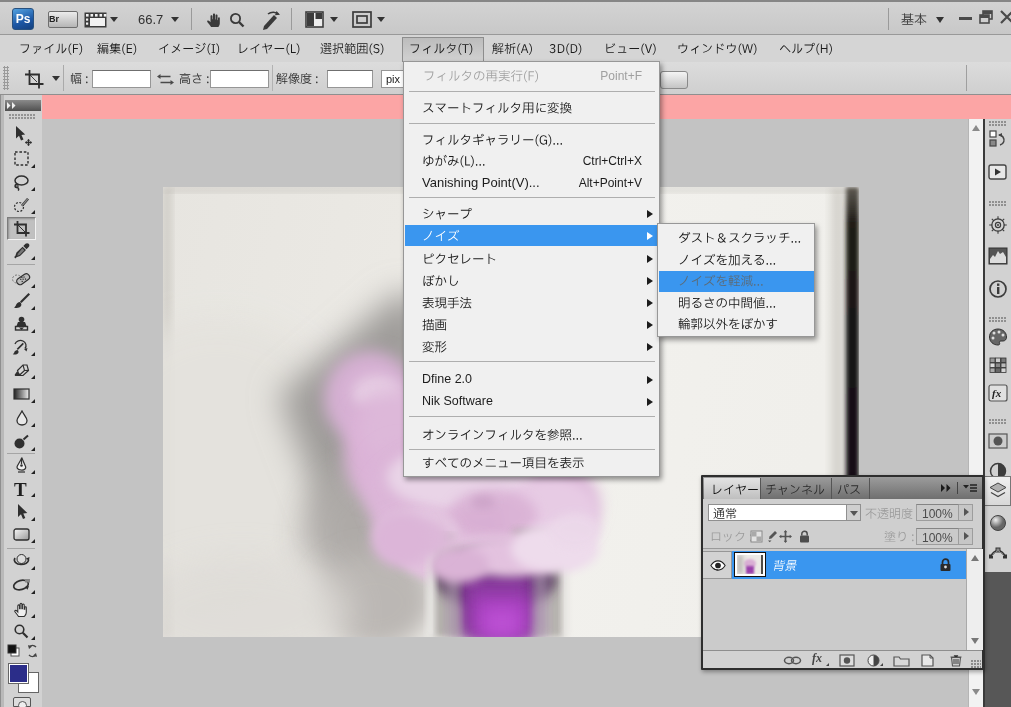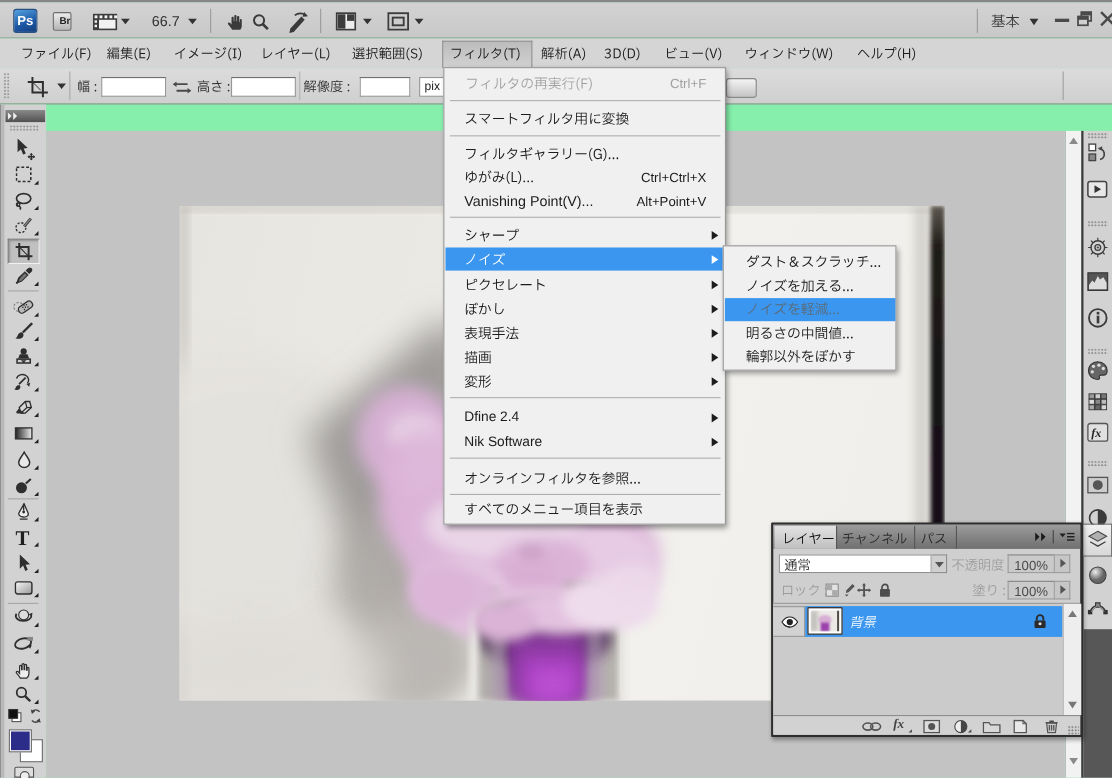--- a/index.html
+++ b/index.html
@@ -1,24 +1,24 @@
 <!DOCTYPE html>
 <html><head><meta charset="utf-8">
 <style>
 *{margin:0;padding:0;box-sizing:border-box}
 html,body{width:1011px;height:707px;overflow:hidden;font-family:"Liberation Sans",sans-serif;background:#c1c1c1}
 .abs{position:absolute}
 .txt{position:absolute;white-space:nowrap}
 </style></head>
 <body>
-<div class="abs" style="left:0;top:0;width:1011px;height:707px;background:#86efac">
+<div class="abs" style="left:0;top:0;width:1011px;height:707px;background:#fca5a5">
 
 <div class="abs" style="left:0;top:0;width:1011px;height:35px;background:linear-gradient(#d3d3d3,#c8c8c8);border-top:2px solid #868686;border-bottom:1px solid #999">
 <div class="abs" style="left:12px;top:6px;width:22px;height:22px;border-radius:3px;background:linear-gradient(160deg,#53a2e0,#1c57a5 60%,#15407e);border:1px solid #28517f;color:#fff;font-size:12px;font-weight:bold;text-align:center;line-height:20px">Ps</div>
-<div class="abs" style="left:48px;top:9px;width:17px;height:17px;border-radius:2px;background:linear-gradient(#ececec,#b5b5b5);border:1px solid #6e6e6e;color:#222;font-size:9px;font-weight:bold;text-align:right;line-height:15px">Br</div>
+<div class="abs" style="left:48px;top:9px;width:30px;height:17px;border-radius:2px;background:linear-gradient(#ececec,#b5b5b5);border:1px solid #6e6e6e;color:#222;font-size:9px;font-weight:bold;text-align:left;line-height:15px">Br</div>
 <svg class="abs" style="left:84px;top:10px" width="23" height="16" viewBox="0 0 23 16">
 <rect x="0.5" y="0.5" width="22" height="15" fill="#3c3c3c"></rect>
 <rect x="6" y="6" width="15" height="8" fill="#f2f2f2"></rect>
 <g fill="#f2f2f2">
           <rect x="2" y="2" width="2.6" height="2.6"></rect>
           <rect x="6.5" y="2" width="2.6" height="2.6"></rect>
           <rect x="11" y="2" width="2.6" height="2.6"></rect>
           <rect x="15.5" y="2" width="2.6" height="2.6"></rect>
           <rect x="19.8" y="2" width="2.6" height="2.6"></rect>
           <rect x="2" y="6.5" width="2.2" height="2.2"></rect>
@@ -623,21 +623,21 @@
 <svg class="abs" style="left:246px;top:177px" width="14" height="13" viewBox="0 0 14 13">
         <path fill="#ccc" stroke="#555" stroke-width="1.1" d="M2.5 3.5h9L10.5 12h-7z"></path>
         <path stroke="#555" stroke-width="1.2" d="M1.5 3h11M5.5 3V1.5h3V3M5 5v5M7 5v5M9 5v5"></path>
       </svg>
 <div class="abs" style="left:268px;top:183px;width:10px;height:8px;background-image:radial-gradient(circle at 1px 1px,#8a8a8a .8px,transparent 1px);background-size:3px 3px"></div>
 </div>
 <div class="abs" style="left:403px;top:61px;width:257px;height:416px;background:#f0f0f0;border:1px solid #979797;box-shadow:2px 3px 5px rgba(0,0,0,.4)">
 <svg style="position:absolute;left:19px;top:6.0px;width:116.1px;height:17.5px;overflow:visible;" viewBox="0 0 116.1 17.5">
         <path transform="translate(0 12.5) scale(0.0125 -0.0125)" d="M132 715H834Q830 515 776 372Q722 230 608 135Q495 40 313 -10L280 61Q442 106 542 183Q643 260 692 372Q742 485 753 643H132ZM1800 571Q1699 467 1566 381V-55H1494V337Q1354 255 1183 191L1153 259Q1322 317 1480 412Q1638 508 1751 625ZM2932 393Q2885 245 2799 140Q2713 36 2600 -11H2535V772H2605V69Q2784 165 2871 427ZM2287 767H2357V466Q2357 285 2302 172Q2247 59 2132 -25L2085 32Q2190 106 2238 205Q2287 304 2287 464ZM3857 663Q3841 403 3686 226Q3532 48 3269 -27L3237 39Q3463 103 3599 235Q3486 331 3362 411L3406 463Q3531 381 3647 288Q3753 418 3780 596H3384Q3338 528 3284 472Q3230 415 3157 360L3111 415Q3318 566 3418 802L3486 783Q3462 724 3425 663ZM4911 378Q4911 214 4816 118Q4720 22 4538 -1L4518 68Q4682 88 4760 163Q4839 238 4839 374Q4839 500 4762 578Q4684 655 4550 666Q4516 361 4451 216Q4386 70 4283 70Q4232 70 4188 99Q4143 128 4116 184Q4089 241 4089 319Q4089 440 4144 534Q4199 629 4296 682Q4393 734 4515 734Q4629 734 4720 689Q4810 644 4860 563Q4911 482 4911 378ZM4479 667Q4387 661 4314 616Q4241 570 4200 493Q4159 416 4159 320Q4159 265 4176 224Q4192 184 4220 163Q4247 142 4280 142Q4345 142 4398 272Q4450 401 4479 667ZM5958 242V184H5863V24Q5863 -17 5844 -35Q5826 -53 5785 -53H5621L5605 4H5802V184H5198V-69H5137V184H5042V242H5137V621H5460V739H5047V798H5953V739H5523V621H5863V242ZM5460 434V564H5198V434ZM5802 434V564H5523V434ZM5460 378H5198V242H5460ZM5523 378V242H5802V378ZM6865 691H6135V574H6075V747H6461V835H6523V747H6925V574H6865ZM6539 191Q6570 125 6668 77Q6767 29 6948 -16L6926 -78Q6777 -37 6690 0Q6602 36 6555 81Q6508 126 6495 190H6489Q6477 125 6434 80Q6391 36 6307 0Q6223 -37 6076 -77L6052 -16Q6231 28 6325 76Q6419 124 6447 191H6061V250H6461V262V356H6154V414H6461V516H6160V574H6461V648H6523V574H6840V516H6523V414H6846V356H6523V262V250H6939V191ZM7376 807Q7252 635 7072 531L7039 586Q7219 687 7323 841ZM7433 785H7929V725H7433ZM7394 573Q7326 482 7274 428V-75H7211V369Q7154 315 7060 260L7029 317Q7121 369 7202 446Q7284 522 7342 605ZM7953 513V453H7776V15Q7776 -23 7760 -40Q7743 -56 7706 -56H7519L7506 6H7710V453H7403V513ZM8277 799H8353Q8298 751 8254 680Q8211 608 8186 528Q8162 447 8162 373V282Q8162 208 8186 128Q8211 47 8254 -24Q8298 -96 8353 -144H8277Q8224 -99 8181 -27Q8138 45 8112 136Q8087 228 8087 327Q8087 426 8112 518Q8138 610 8181 682Q8224 754 8277 799ZM8535 335V0H8451V733H8884V659H8535V409H8855V335ZM9013 -144H8937Q8992 -96 9036 -24Q9079 47 9104 128Q9128 208 9128 282V373Q9128 447 9104 528Q9079 608 9036 680Q8992 751 8937 799H9013Q9066 754 9109 682Q9152 610 9178 518Q9203 426 9203 327Q9203 228 9178 136Q9152 45 9109 -27Q9066 -99 9013 -144Z" fill="#a0a0a0"></path>
       </svg>
-<div class="txt" style="right:17px;top:6.5px;font-size:12px;color:#a0a0a0">Ctrl+F</div>
+<div class="txt" style="right:17px;top:6.5px;font-size:12px;color:#a0a0a0">Point+F</div>
 <div class="abs" style="left:5px;top:29px;width:246px;height:1px;background:#aeaeae"></div>
 <svg style="position:absolute;left:18px;top:38.0px;width:150.0px;height:17.5px;overflow:visible;" viewBox="0 0 150.0 17.5">
         <path transform="translate(0 12.5) scale(0.0125 -0.0125)" d="M858 4Q709 153 554 262Q475 181 372 115Q269 49 148 1L112 67Q348 157 498 310Q649 462 691 652H186V720H771Q771 683 757 623Q722 458 601 314Q757 202 903 59ZM1104 699H1886V634Q1829 523 1732 422Q1635 322 1515 240Q1605 147 1683 57L1632 7Q1450 222 1253 394L1302 444Q1392 364 1464 292Q1574 364 1662 452Q1751 541 1803 631H1104ZM2900 342H2100V418H2900ZM3834 238Q3605 359 3392 432V-30H3320V785H3392V508Q3635 423 3866 302ZM4132 715H4834Q4830 515 4776 372Q4722 230 4608 135Q4495 40 4313 -10L4280 61Q4442 106 4542 183Q4643 260 4692 372Q4742 485 4753 643H4132ZM5800 571Q5699 467 5566 381V-55H5494V337Q5354 255 5183 191L5153 259Q5322 317 5480 412Q5638 508 5751 625ZM6932 393Q6885 245 6799 140Q6713 36 6600 -11H6535V772H6605V69Q6784 165 6871 427ZM6287 767H6357V466Q6357 285 6302 172Q6247 59 6132 -25L6085 32Q6190 106 6238 205Q6287 304 6287 464ZM7857 663Q7841 403 7686 226Q7532 48 7269 -27L7237 39Q7463 103 7599 235Q7486 331 7362 411L7406 463Q7531 381 7647 288Q7753 418 7780 596H7384Q7338 528 7284 472Q7230 415 7157 360L7111 415Q7318 566 7418 802L7486 783Q7462 724 7425 663ZM8135 803H8904V4Q8904 -28 8888 -44Q8872 -59 8838 -59H8686L8671 2H8840V241H8543V-53H8479V241H8190Q8180 137 8158 66Q8136 -5 8095 -70L8042 -24Q8081 36 8100 102Q8120 167 8128 260Q8135 353 8135 509ZM8479 547V745H8199V547ZM8543 547H8840V745H8543ZM8479 297V491H8199Q8199 390 8194 297ZM8543 491V297H8840V491ZM9194 -16Q9161 155 9161 295Q9161 521 9214 774L9282 764Q9255 645 9242 524Q9229 403 9229 294Q9229 185 9237 116H9243Q9248 163 9260 211Q9273 259 9302 321L9358 294Q9314 204 9294 147Q9273 90 9266 40Q9264 22 9264 16Q9264 8 9266 -10ZM9442 639Q9539 654 9657 662Q9775 671 9884 671V602Q9775 601 9660 592Q9546 584 9449 569ZM9492 376 9560 358Q9516 266 9516 212Q9516 157 9557 130Q9598 103 9684 103Q9791 103 9897 122L9904 54Q9856 46 9796 40Q9737 35 9684 35Q9566 35 9506 76Q9446 118 9446 205Q9446 280 9492 376ZM10178 364Q10253 412 10293 458Q10333 503 10348 557Q10364 611 10365 691H10055V747H10460V838H10523V747H10946V691H10649V441Q10649 411 10634 398Q10620 384 10588 384H10459L10445 438H10586V691H10428Q10426 601 10406 537Q10387 473 10342 420Q10297 367 10217 316ZM10255 613Q10201 505 10085 428L10045 472Q10103 509 10142 551Q10180 593 10207 644ZM10760 643Q10876 548 10947 451L10901 414Q10826 513 10717 605ZM10936 -72Q10681 -29 10520 41Q10332 -42 10070 -71L10053 -13Q10285 11 10450 76Q10362 123 10289 193Q10205 136 10108 95L10078 146Q10190 192 10270 252Q10349 312 10405 387L10460 363Q10442 335 10415 305H10805V259Q10733 155 10592 77Q10736 21 10952 -12ZM10521 107Q10643 165 10725 254H10366L10337 229Q10415 157 10521 107ZM11337 353Q11293 332 11223 304V6Q11223 -28 11208 -43Q11193 -58 11158 -58H11073L11057 3H11164V282Q11109 263 11046 245L11036 303Q11106 322 11164 342V594H11047V650H11164V834H11223V650H11326V602Q11393 649 11444 711Q11496 773 11524 840L11582 828Q11567 795 11554 770H11817V728Q11779 666 11723 610H11908V278H11851V361H11757Q11716 361 11699 379Q11682 397 11682 438V558H11600Q11598 465 11572 410Q11545 356 11477 307L11444 355Q11484 382 11505 408Q11526 435 11535 470Q11544 504 11545 558H11435V278H11378V567L11357 551L11320 594H11223V364Q11272 382 11328 408ZM11520 717Q11479 657 11427 610H11648Q11708 664 11743 717ZM11851 411V558H11737V452Q11737 428 11744 420Q11751 411 11775 411ZM11673 178Q11691 116 11758 74Q11825 32 11962 -19L11937 -78Q11840 -39 11780 -7Q11719 25 11681 66Q11643 108 11640 161H11633Q11624 76 11532 22Q11439 -33 11286 -78L11266 -17Q11414 23 11495 68Q11576 113 11598 178H11322V233H11606V325H11666V233H11955V178Z" fill="#1c1c1c"></path>
       </svg>
 <div class="abs" style="left:5px;top:61px;width:246px;height:1px;background:#aeaeae"></div>
 <svg style="position:absolute;left:18px;top:69.5px;width:141.0px;height:17.5px;overflow:visible;" viewBox="0 0 141.0 17.5">
         <path transform="translate(0 12.5) scale(0.0125 -0.0125)" d="M132 715H834Q830 515 776 372Q722 230 608 135Q495 40 313 -10L280 61Q442 106 542 183Q643 260 692 372Q742 485 753 643H132ZM1800 571Q1699 467 1566 381V-55H1494V337Q1354 255 1183 191L1153 259Q1322 317 1480 412Q1638 508 1751 625ZM2932 393Q2885 245 2799 140Q2713 36 2600 -11H2535V772H2605V69Q2784 165 2871 427ZM2287 767H2357V466Q2357 285 2302 172Q2247 59 2132 -25L2085 32Q2190 106 2238 205Q2287 304 2287 464ZM3857 663Q3841 403 3686 226Q3532 48 3269 -27L3237 39Q3463 103 3599 235Q3486 331 3362 411L3406 463Q3531 381 3647 288Q3753 418 3780 596H3384Q3338 528 3284 472Q3230 415 3157 360L3111 415Q3318 566 3418 802L3486 783Q3462 724 3425 663ZM4870 863Q4926 785 4968 702L4917 675Q4863 775 4817 836ZM4807 624Q4771 701 4710 786L4764 813Q4826 723 4861 651ZM4528 314 4893 352 4900 282 4536 244 4565 -39 4496 -48 4466 237 4103 199 4095 268 4458 306 4436 514 4104 478 4097 548 4429 584 4407 792 4478 799 4500 591 4783 622 4789 552 4507 522ZM5818 538 5834 478Q5808 385 5754 308Q5699 231 5612 163L5565 217Q5639 272 5686 330Q5734 389 5759 457L5432 387L5519 -63L5450 -76L5363 372L5147 326L5135 395L5349 440L5312 631L5382 643L5419 454ZM6214 749H6789V679H6214ZM6121 509H6857Q6849 297 6720 164Q6590 31 6361 -17L6331 53Q6531 95 6640 190Q6748 284 6777 439H6121ZM7336 52Q7469 85 7548 132Q7626 178 7664 252Q7701 327 7701 443V772H7773V443Q7773 310 7730 220Q7687 130 7598 73Q7509 16 7366 -19ZM7280 303H7208V765H7280ZM8900 342H8100V418H8900ZM9277 799H9353Q9298 751 9254 680Q9211 608 9186 528Q9162 447 9162 373V282Q9162 208 9186 128Q9211 47 9254 -24Q9298 -96 9353 -144H9277Q9224 -99 9181 -27Q9138 45 9112 136Q9087 228 9087 327Q9087 426 9112 518Q9138 610 9181 682Q9224 754 9277 799ZM9413 366Q9413 486 9451 572Q9489 657 9559 702Q9629 746 9723 746Q9817 746 9884 703Q9951 660 9988 586L9919 544Q9892 604 9842 638Q9791 671 9723 671Q9658 671 9608 640Q9558 610 9530 554Q9503 498 9503 424V310Q9503 235 9530 179Q9558 123 9610 92Q9661 62 9731 62Q9813 62 9867 104Q9921 147 9921 226V302H9757V376H10003V0H9925V108H9922Q9907 54 9852 20Q9798 -13 9716 -13Q9625 -13 9557 31Q9489 75 9451 160Q9413 246 9413 366ZM10154 -144H10078Q10133 -96 10176 -24Q10220 47 10244 128Q10269 208 10269 282V373Q10269 447 10244 528Q10220 608 10176 680Q10133 751 10078 799H10154Q10207 754 10250 682Q10293 610 10318 518Q10344 426 10344 327Q10344 228 10318 136Q10293 45 10250 -27Q10207 -99 10154 -144ZM10512 45V58Q10512 85 10528 100Q10543 116 10573 116Q10603 116 10618 100Q10634 85 10634 58V45Q10634 18 10618 2Q10603 -13 10573 -13Q10543 -13 10528 2Q10512 18 10512 45ZM10796 45V58Q10796 85 10812 100Q10827 116 10857 116Q10887 116 10902 100Q10918 85 10918 58V45Q10918 18 10902 2Q10887 -13 10857 -13Q10827 -13 10812 2Q10796 18 10796 45ZM11080 45V58Q11080 85 11096 100Q11111 116 11141 116Q11171 116 11186 100Q11202 85 11202 58V45Q11202 18 11186 2Q11171 -13 11141 -13Q11111 -13 11096 2Q11080 18 11080 45Z" fill="#1c1c1c"></path>
       </svg>
 <svg style="position:absolute;left:18px;top:91.0px;width:63.5px;height:17.5px;overflow:visible;" viewBox="0 0 63.5 17.5">
         <path transform="translate(0 12.5) scale(0.0125 -0.0125)" d="M915 391Q915 303 878 238Q840 174 771 139Q702 104 609 103Q589 103 579 104Q547 46 494 9Q442 -28 364 -50L332 11Q397 30 440 54Q482 79 509 117Q396 155 328 289L380 330Q413 266 451 229Q489 192 541 179Q570 258 570 415Q570 490 562 604Q454 591 364 515Q274 439 223 313Q208 275 202 246Q196 218 196 181Q196 168 198 128L129 125Q124 182 124 292Q124 471 157 729L229 723Q203 541 192 338H198Q215 431 266 502Q318 573 394 615Q469 657 556 668Q551 728 540 812L609 817Q618 750 624 672Q709 670 775 634Q841 599 878 536Q915 472 915 391ZM846 393Q846 487 788 542Q731 598 629 605Q637 491 637 417Q637 261 607 170H612Q723 170 784 228Q846 286 846 393ZM1886 854Q1948 767 1987 688L1935 661Q1882 761 1833 827ZM1824 609Q1780 700 1724 776L1778 804Q1844 707 1878 636ZM1416 581Q1426 582 1445 582Q1530 582 1571 536Q1612 490 1612 403Q1612 220 1596 131Q1580 42 1545 13Q1510 -16 1442 -16Q1386 -16 1307 -4L1311 62Q1379 51 1429 51Q1476 51 1499 72Q1522 93 1532 168Q1543 243 1543 408Q1543 463 1519 490Q1495 517 1439 517Q1423 517 1414 516L1332 508Q1293 354 1247 227Q1201 100 1140 -30L1073 -2Q1132 122 1176 241Q1221 360 1258 501L1072 484L1066 550L1275 568Q1299 666 1324 800L1393 787Q1372 678 1348 575ZM1780 610Q1877 438 1920 235L1854 217Q1813 414 1717 580ZM2908 178Q2851 221 2785 263Q2744 147 2680 79Q2616 11 2521 -31L2484 31Q2576 70 2634 130Q2691 190 2726 298Q2592 374 2475 389Q2444 252 2407 163Q2378 94 2333 56Q2288 18 2234 18Q2168 18 2127 64Q2086 111 2086 183Q2086 258 2130 322Q2174 386 2249 423Q2324 460 2414 460H2421Q2445 581 2453 690H2160V756H2526Q2519 611 2489 454Q2610 437 2744 365Q2765 451 2779 585L2847 576Q2832 434 2805 330Q2865 294 2940 239ZM2407 394Q2337 394 2280 366Q2222 338 2188 290Q2155 242 2155 184Q2155 140 2176 114Q2197 88 2234 88Q2299 88 2344 192Q2379 273 2407 394ZM3277 799H3353Q3298 751 3254 680Q3211 608 3186 528Q3162 447 3162 373V282Q3162 208 3186 128Q3211 47 3254 -24Q3298 -96 3353 -144H3277Q3224 -99 3181 -27Q3138 45 3112 136Q3087 228 3087 327Q3087 426 3112 518Q3138 610 3181 682Q3224 754 3277 799ZM3849 74V0H3451V733H3535V74ZM3952 -144H3876Q3931 -96 3974 -24Q4018 47 4042 128Q4067 208 4067 282V373Q4067 447 4042 528Q4018 608 3974 680Q3931 751 3876 799H3952Q4005 754 4048 682Q4091 610 4116 518Q4142 426 4142 327Q4142 228 4116 136Q4091 45 4048 -27Q4005 -99 3952 -144ZM4310 45V58Q4310 85 4326 100Q4341 116 4371 116Q4401 116 4416 100Q4432 85 4432 58V45Q4432 18 4416 2Q4401 -13 4371 -13Q4341 -13 4326 2Q4310 18 4310 45ZM4594 45V58Q4594 85 4610 100Q4625 116 4655 116Q4685 116 4700 100Q4716 85 4716 58V45Q4716 18 4700 2Q4685 -13 4655 -13Q4625 -13 4610 2Q4594 18 4594 45ZM4878 45V58Q4878 85 4894 100Q4909 116 4939 116Q4969 116 4984 100Q5000 85 5000 58V45Q5000 18 4984 2Q4969 -13 4939 -13Q4909 -13 4894 2Q4878 18 4878 45Z" fill="#1c1c1c"></path>
@@ -669,21 +669,21 @@
 <div class="abs" style="left:243px;top:237px;width:0;height:0;border-top:4px solid transparent;border-bottom:4px solid transparent;border-left:6px solid #1c1c1c"></div>
 <svg style="position:absolute;left:18px;top:255.0px;width:25.0px;height:17.5px;overflow:visible;" viewBox="0 0 25.0 17.5">
         <path transform="translate(0 12.5) scale(0.0125 -0.0125)" d="M801 840V717H955V661H801V542H742V661H553V542H494V661H351V717H494V840H553V717H742V840ZM238 834V651H341V594H238V367Q257 374 319 400L329 346Q282 324 238 307V7Q238 -27 223 -42Q208 -58 173 -58H78L62 3H178V284Q115 262 50 245L39 303Q94 317 178 345V594H51V651H178V834ZM439 -80H379V496H925V-80H864V-22H439ZM620 269V440H438V269ZM677 269H864V440H677ZM438 214V35H620V214ZM677 214V35H864V214ZM1052 736V794H1948V736H1524V622H1745V146H1246V622H1463V736ZM1144 39H1854V597H1917V-75H1854V-19H1144V-75H1081V597H1144ZM1463 416V568H1304V416ZM1687 416V568H1524V416ZM1463 364H1304V200H1463ZM1524 364V200H1687V364Z" fill="#1c1c1c"></path>
       </svg>
 <div class="abs" style="left:243px;top:259px;width:0;height:0;border-top:4px solid transparent;border-bottom:4px solid transparent;border-left:6px solid #1c1c1c"></div>
 <svg style="position:absolute;left:18px;top:277.0px;width:25.0px;height:17.5px;overflow:visible;" viewBox="0 0 25.0 17.5">
         <path transform="translate(0 12.5) scale(0.0125 -0.0125)" d="M178 364Q253 412 293 458Q333 503 348 557Q364 611 365 691H55V747H460V838H523V747H946V691H649V441Q649 411 634 398Q620 384 588 384H459L445 438H586V691H428Q426 601 406 537Q387 473 342 420Q297 367 217 316ZM255 613Q201 505 85 428L45 472Q103 509 142 551Q180 593 207 644ZM760 643Q876 548 947 451L901 414Q826 513 717 605ZM936 -72Q681 -29 520 41Q332 -42 70 -71L53 -13Q285 11 450 76Q362 123 289 193Q205 136 108 95L78 146Q190 192 270 252Q349 312 405 387L460 363Q442 335 415 305H805V259Q733 155 592 77Q736 21 952 -12ZM521 107Q643 165 725 254H366L337 229Q415 157 521 107ZM1909 792Q1849 714 1766 647Q1682 580 1587 534L1553 592Q1743 683 1858 832ZM1562 413H1444V-74H1383V413H1233Q1229 259 1196 142Q1163 26 1091 -76L1043 -26Q1110 66 1140 169Q1169 272 1172 413H1047V472H1173V737H1067V795H1549V737H1444V472H1562ZM1234 737V472H1383V737ZM1553 309Q1648 355 1734 424Q1819 494 1880 571L1931 533Q1866 452 1777 376Q1688 301 1587 248ZM1961 260Q1884 157 1774 67Q1665 -23 1542 -79L1504 -18Q1624 34 1728 118Q1832 201 1908 298Z" fill="#1c1c1c"></path>
       </svg>
 <div class="abs" style="left:243px;top:281px;width:0;height:0;border-top:4px solid transparent;border-bottom:4px solid transparent;border-left:6px solid #1c1c1c"></div>
 <div class="abs" style="left:5px;top:299px;width:246px;height:1px;background:#aeaeae"></div>
-<div class="txt" style="left:18px;top:310.0px;font-size:12.5px;color:#1c1c1c">Dfine 2.4</div>
+<div class="txt" style="left:18px;top:310.0px;font-size:12.5px;color:#1c1c1c">Dfine 2.0</div>
 <div class="abs" style="left:243px;top:314px;width:0;height:0;border-top:4px solid transparent;border-bottom:4px solid transparent;border-left:6px solid #1c1c1c"></div>
 <div class="txt" style="left:18px;top:332.0px;font-size:12.5px;color:#1c1c1c">Nik Software</div>
 <div class="abs" style="left:243px;top:336px;width:0;height:0;border-top:4px solid transparent;border-bottom:4px solid transparent;border-left:6px solid #1c1c1c"></div>
 <div class="abs" style="left:5px;top:354px;width:246px;height:1px;background:#aeaeae"></div>
 <svg style="position:absolute;left:18px;top:364.5px;width:160.7px;height:17.5px;overflow:visible;" viewBox="0 0 160.7 17.5">
         <path transform="translate(0 12.5) scale(0.0125 -0.0125)" d="M908 616V550H679V52Q679 -19 601 -19H427L412 48H609V541H603Q569 430 435 308Q301 187 132 93L92 156Q396 320 565 550H122V616H609V798H679V616ZM1457 510Q1314 607 1148 684L1184 747Q1351 668 1497 570ZM1160 88Q1336 121 1460 185Q1584 249 1672 354Q1761 459 1827 618L1888 577Q1789 334 1620 200Q1451 66 1180 15ZM2214 749H2789V679H2214ZM2121 509H2857Q2849 297 2720 164Q2590 31 2361 -17L2331 53Q2531 95 2640 190Q2748 284 2777 439H2121ZM3866 725Q3746 599 3585 496V-30H3511V450Q3335 345 3129 272L3100 339Q3301 407 3492 522Q3682 636 3818 777ZM4457 510Q4314 607 4148 684L4184 747Q4351 668 4497 570ZM4160 88Q4336 121 4460 185Q4584 249 4672 354Q4761 459 4827 618L4888 577Q4789 334 4620 200Q4451 66 4180 15ZM5132 715H5834Q5830 515 5776 372Q5722 230 5608 135Q5495 40 5313 -10L5280 61Q5442 106 5542 183Q5643 260 5692 372Q5742 485 5753 643H5132ZM6800 571Q6699 467 6566 381V-55H6494V337Q6354 255 6183 191L6153 259Q6322 317 6480 412Q6638 508 6751 625ZM7932 393Q7885 245 7799 140Q7713 36 7600 -11H7535V772H7605V69Q7784 165 7871 427ZM7287 767H7357V466Q7357 285 7302 172Q7247 59 7132 -25L7085 32Q7190 106 7238 205Q7287 304 7287 464ZM8857 663Q8841 403 8686 226Q8532 48 8269 -27L8237 39Q8463 103 8599 235Q8486 331 8362 411L8406 463Q8531 381 8647 288Q8753 418 8780 596H8384Q8338 528 8284 472Q8230 415 8157 360L8111 415Q8318 566 8418 802L8486 783Q8462 724 8425 663ZM9859 50 9867 -14Q9796 -25 9720 -31Q9643 -37 9583 -37Q9443 -37 9374 2Q9306 41 9306 124Q9306 198 9374 257Q9441 316 9588 364Q9581 412 9556 435Q9530 458 9487 458Q9386 458 9257 350Q9231 327 9211 304Q9191 281 9146 221L9092 260Q9162 350 9214 439Q9267 528 9309 626Q9195 627 9100 632L9103 696Q9212 690 9335 690Q9361 759 9379 816L9447 803Q9438 776 9431 756Q9424 735 9419 720Q9411 700 9408 690Q9622 694 9800 710L9805 646Q9597 628 9382 626Q9326 492 9267 400L9273 396Q9321 453 9384 486Q9446 520 9508 520Q9565 520 9604 484Q9643 449 9655 384Q9759 413 9908 439L9919 375Q9767 348 9660 318Q9660 196 9654 124L9584 123Q9591 211 9591 297Q9479 260 9428 218Q9376 175 9376 126Q9376 73 9424 50Q9472 27 9582 27Q9713 27 9859 50ZM10649 497Q10704 447 10779 408Q10854 368 10961 333L10937 282Q10808 326 10720 378Q10632 429 10572 497H10424Q10365 424 10277 370Q10189 315 10063 276L10038 328Q10151 363 10225 404Q10299 444 10349 497H10051V551H10392Q10414 582 10440 635Q10276 629 10101 626L10096 678L10224 680Q10312 760 10378 847L10432 824Q10376 750 10303 682Q10563 687 10733 701Q10688 738 10632 779L10672 812Q10808 716 10894 630L10851 595Q10824 623 10784 658Q10673 647 10507 638Q10488 592 10462 551H10949V497ZM10594 386Q10513 323 10419 284Q10325 244 10207 219L10185 272Q10306 298 10396 334Q10486 371 10554 426ZM10156 126Q10325 153 10456 204Q10587 254 10686 331L10728 292Q10620 206 10482 152Q10343 98 10171 69ZM10135 -22Q10365 6 10530 66Q10695 126 10827 226L10873 184Q10593 -30 10151 -81ZM11087 803H11385V204H11087ZM11666 748Q11656 667 11604 605Q11552 543 11450 501L11419 549Q11588 617 11606 748H11439V803H11927Q11927 684 11911 598Q11902 549 11872 528Q11841 508 11785 508H11688L11672 565H11782Q11816 565 11830 575Q11844 585 11851 615Q11865 680 11865 748ZM11327 537V747H11146V537ZM11146 483V259H11327V483ZM11458 458H11899V191H11458ZM11519 244H11837V405H11519ZM11827 165Q11906 68 11956 -38L11895 -67Q11851 27 11771 141ZM11045 -34Q11135 55 11186 163L11244 139Q11194 26 11101 -74ZM11627 149Q11670 53 11696 -58L11630 -72Q11612 18 11567 136ZM11413 141Q11435 54 11444 -68L11379 -76Q11372 27 11352 134ZM12081 45V58Q12081 85 12096 100Q12112 116 12142 116Q12172 116 12188 100Q12203 85 12203 58V45Q12203 18 12188 2Q12172 -13 12142 -13Q12112 -13 12096 2Q12081 18 12081 45ZM12365 45V58Q12365 85 12380 100Q12396 116 12426 116Q12456 116 12472 100Q12487 85 12487 58V45Q12487 18 12472 2Q12456 -13 12426 -13Q12396 -13 12380 2Q12365 18 12365 45ZM12649 45V58Q12649 85 12664 100Q12680 116 12710 116Q12740 116 12756 100Q12771 85 12771 58V45Q12771 18 12756 2Q12740 -13 12710 -13Q12680 -13 12664 2Q12649 18 12649 45Z" fill="#1c1c1c"></path>
       </svg>
 <div class="abs" style="left:5px;top:387px;width:246px;height:1px;background:#aeaeae"></div>
 <svg style="position:absolute;left:18px;top:393.0px;width:162.5px;height:17.5px;overflow:visible;" viewBox="0 0 162.5 17.5">
         <path transform="translate(0 12.5) scale(0.0125 -0.0125)" d="M924 617H604V404Q628 338 628 261Q628 117 548 44Q469 -29 317 -35L303 34Q440 39 504 96Q567 153 565 268H559Q543 228 508 205Q473 182 427 182Q386 182 352 201Q317 220 296 257Q276 294 276 345Q276 423 320 468Q363 513 430 513Q462 513 490 501Q517 489 531 469H536V617H76V681H536V806H604V681H924ZM544 351Q543 393 514 422Q486 450 443 450Q398 450 372 422Q346 395 346 347Q346 299 372 273Q399 247 443 247Q486 247 514 276Q542 305 544 351ZM1873 601Q1817 697 1765 763L1817 791Q1885 701 1924 630ZM1764 545Q1724 623 1658 708L1711 737Q1779 646 1817 574ZM1468 518Q1438 551 1415 551Q1390 551 1363 516L1126 220L1075 278L1310 567Q1336 600 1360 614Q1384 629 1412 629Q1439 629 1463 616Q1487 603 1512 576L1954 103L1909 41ZM2799 -19Q2580 -6 2474 70Q2367 147 2367 288Q2367 391 2420 471Q2473 551 2551 597Q2600 626 2667 639V644Q2343 623 2095 604L2091 675Q2461 700 2899 724L2901 658Q2847 656 2808 650Q2769 644 2731 632Q2657 610 2590 560Q2523 511 2482 443Q2440 375 2440 300Q2440 184 2527 124Q2614 65 2810 52ZM3911 378Q3911 214 3816 118Q3720 22 3538 -1L3518 68Q3682 88 3760 163Q3839 238 3839 374Q3839 500 3762 578Q3684 655 3550 666Q3516 361 3451 216Q3386 70 3283 70Q3232 70 3188 99Q3143 128 3116 184Q3089 241 3089 319Q3089 440 3144 534Q3199 629 3296 682Q3393 734 3515 734Q3629 734 3720 689Q3810 644 3860 563Q3911 482 3911 378ZM3479 667Q3387 661 3314 616Q3241 570 3200 493Q3159 416 3159 320Q3159 265 3176 224Q3192 184 3220 163Q3247 142 3280 142Q3345 142 3398 272Q3450 401 3479 667ZM4800 129Q4697 225 4581 314Q4417 93 4164 -9L4125 57Q4370 152 4522 359Q4374 468 4244 543L4284 601Q4424 519 4561 418Q4654 563 4720 779L4791 755Q4724 535 4621 373Q4747 277 4843 185ZM5837 612H5163V682H5837ZM5908 73H5092V143H5908ZM6847 88V20H6154V88H6612Q6643 277 6650 475H6230V543H6724Q6721 319 6684 88ZM7900 342H7100V418H7900ZM8582 643Q8606 691 8627 747H8372V803H8938V747H8690Q8664 679 8646 643H8893V120H8413V643ZM8360 164Q8220 92 8054 40L8037 102Q8086 117 8164 145V706H8050V765H8338V706H8228V170Q8278 190 8350 224ZM8472 490H8833V589H8472ZM8833 437H8472V335H8833ZM8472 282V175H8833V282ZM8304 -21Q8437 24 8524 100L8566 58Q8469 -24 8332 -76ZM8732 99Q8784 77 8846 43Q8908 9 8956 -24L8923 -75Q8876 -42 8813 -6Q8750 30 8696 55ZM9152 -73V796H9849V-73H9784V3H9217V-73ZM9784 553V737H9217V553ZM9784 311V495H9217V311ZM9217 253V62H9784V253ZM10859 50 10867 -14Q10796 -25 10720 -31Q10643 -37 10583 -37Q10443 -37 10374 2Q10306 41 10306 124Q10306 198 10374 257Q10441 316 10588 364Q10581 412 10556 435Q10530 458 10487 458Q10386 458 10257 350Q10231 327 10211 304Q10191 281 10146 221L10092 260Q10162 350 10214 439Q10267 528 10309 626Q10195 627 10100 632L10103 696Q10212 690 10335 690Q10361 759 10379 816L10447 803Q10438 776 10431 756Q10424 735 10419 720Q10411 700 10408 690Q10622 694 10800 710L10805 646Q10597 628 10382 626Q10326 492 10267 400L10273 396Q10321 453 10384 486Q10446 520 10508 520Q10565 520 10604 484Q10643 449 10655 384Q10759 413 10908 439L10919 375Q10767 348 10660 318Q10660 196 10654 124L10584 123Q10591 211 10591 297Q10479 260 10428 218Q10376 175 10376 126Q10376 73 10424 50Q10472 27 10582 27Q10713 27 10859 50ZM11958 -10 11926 -65Q11759 3 11654 111Q11550 219 11500 368Q11440 290 11353 230V30Q11498 56 11613 88L11621 29Q11430 -27 11164 -64L11151 -2Q11223 7 11290 19V190Q11194 134 11068 94L11042 151Q11298 231 11429 370H11056V426H11460V530H11127V584H11460V684H11089V739H11460V834H11524V739H11911V684H11524V584H11872V530H11524V426H11945V370H11560Q11601 263 11667 187Q11778 244 11863 322L11907 279Q11814 197 11709 142Q11804 53 11958 -10ZM12154 781H12846V718H12154ZM12061 559H12940V496H12542V29Q12542 -12 12524 -30Q12505 -48 12463 -48H12291L12274 13H12474V496H12061ZM12727 402Q12786 326 12834 246Q12881 165 12930 61L12866 32Q12818 136 12772 217Q12725 298 12671 369ZM12306 386Q12280 286 12232 197Q12185 108 12111 26L12054 67Q12127 147 12170 224Q12212 301 12241 401Z" fill="#1c1c1c"></path>

